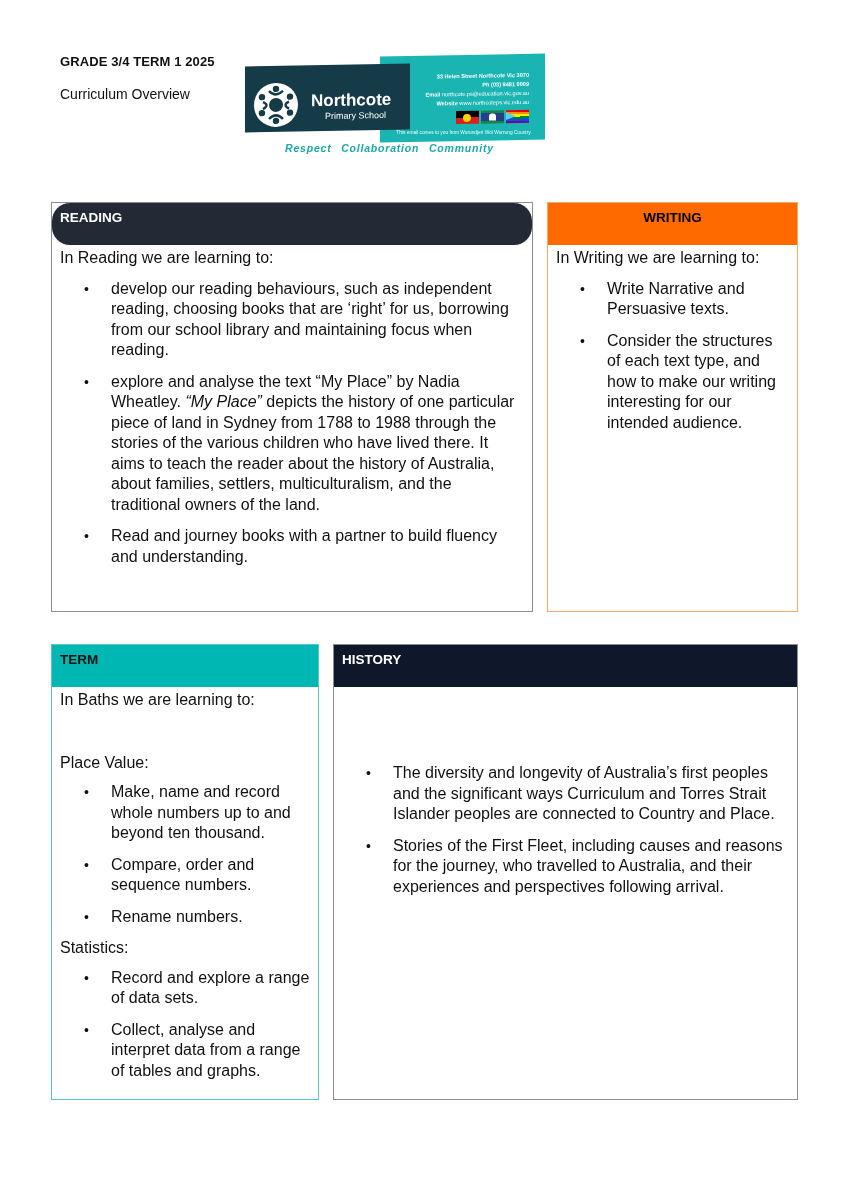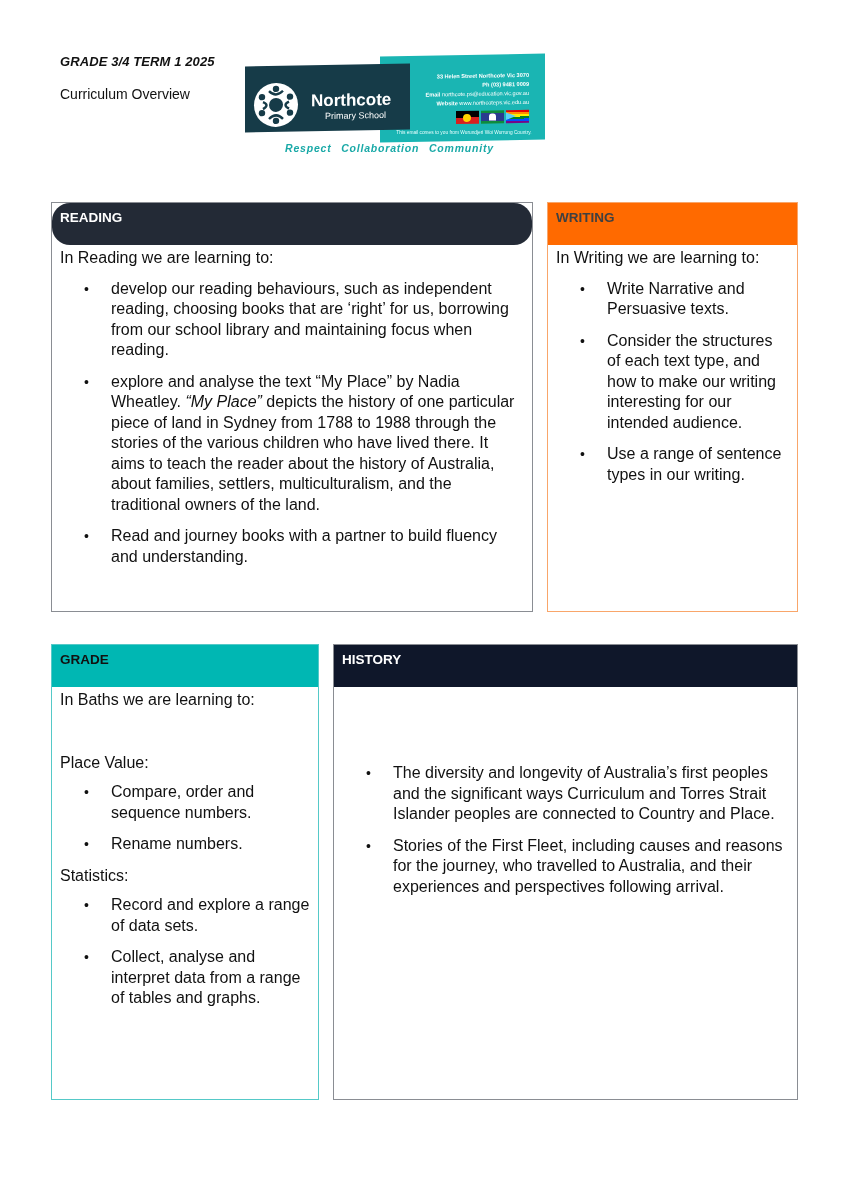--- a/index.html
+++ b/index.html
@@ -1,19 +1,19 @@
 <!DOCTYPE html>
 <html><head>
 <meta charset="utf-8">
 <style>
   html, body { margin: 0; padding: 0; background: #ffffff; }
   body { width: 849px; height: 1200px; position: relative; overflow: hidden;
          font-family: "Liberation Sans", "DejaVu Sans", sans-serif; color: #111; }
 
-  .doc-title { position: absolute; left: 60px; top: 54px; font-size: 13px; font-weight: bold; letter-spacing: 0.1px; font-style: italic; }
+  .doc-title { position: absolute; left: 60px; top: 54px; font-size: 13px; font-weight: bold; letter-spacing: 0.1px; }
   .doc-subtitle { position: absolute; left: 60px; top: 86px; font-size: 14px; }
 
   
   .logo { position: absolute; left: 245px; top: 55px; width: 302px; height: 100px; }
   .logo-teal { position: absolute; left: 135px; top: 0; width: 165px; height: 86px; background: #1ab5b3; transform: skewY(-1deg); }
   .logo-dark { position: absolute; left: 0; top: 10px; width: 165px; height: 66px; background: #163b48; transform: skewY(-1deg); }
   .logo-emblem { position: absolute; left: 8px; top: 16px; width: 46px; height: 46px; }
   .logo-name { position: absolute; left: 66px; top: 26px; color: #fff; font-weight: bold; font-size: 17px; }
   .logo-sub { position: absolute; left: 80px; top: 46px; color: #fff; font-size: 9px; }
   .logo-info { position: absolute; right: 16px; top: 17px; text-align: right; color: #fff; font-size: 5.6px; line-height: 9px; }
@@ -35,21 +35,21 @@
   .panel-body { padding: 3px 8px; font-size: 16px; line-height: 20.5px; }
   .panel-body p { margin: 0; }
   .panel-body ul { margin: 10px 0 0 0; padding-left: 51px; list-style: none; }
   .panel-body li { position: relative; margin-bottom: 11px; }
   .panel-body li::before { content: "•"; position: absolute; left: -27px; top: 0; font-size: 14px; }
   .italic { font-style: italic; }
 
   #reading { left: 51px; top: 202px; width: 482px; height: 410px; border: 1.5px solid #8a8d93; }
   #reading .panel-head { background: #232a36; color: #fff; border-radius: 18px; }
   #writing { left: 547px; top: 202px; width: 251px; height: 410px; border: 1.5px solid #f9a66a; }
-  #writing .panel-head { background: #ff6a00; color: #404040; }
+  #writing .panel-head { background: #ff6a00; color: #000000; text-align: center; }
   #writing .panel-body ul { padding-left: 51px; }
   #maths { left: 51px; top: 644px; width: 268px; height: 456px; border: 1.5px solid #55c9c8; }
   #maths .panel-head { background: #00b7b3; color: #111; }
   #history { left: 333px; top: 644px; width: 465px; height: 456px; border: 1.5px solid #8a8d93; }
   #history .panel-head { background: #0f172a; color: #fff; }
   .spacer { height: 42px; }
   .spacer-lg { height: 63px; }
   #maths ul { margin-top: 9px; }
 </style>
 </head>
@@ -110,32 +110,32 @@
   </div>
 </section>
 
 <section class="panel" id="writing">
   <div class="panel-head">WRITING</div>
   <div class="panel-body">
     <p>In Writing we are learning to:</p>
     <ul>
       <li>Write Narrative and Persuasive texts.</li>
       <li>Consider  the structures of each text type, and how to make our writing interesting for our intended audience.</li>
-      <li>Use a range of sentence types in our writing.</li>
     </ul>
   </div>
 </section>
 
 <section class="panel" id="maths">
-  <div class="panel-head">GRADE</div>
+  <div class="panel-head">TERM</div>
   <div class="panel-body">
     <p>In Baths we are learning to:</p>
     <div class="spacer"></div>
     <p>Place Value:</p>
     <ul>
+      <li>Make, name and record whole numbers up to and beyond ten thousand.</li>
       <li>Compare, order and sequence numbers.</li>
       <li>Rename numbers.</li>
     </ul>
     <p>Statistics:</p>
     <ul>
       <li>Record and explore a range of data sets.</li>
       <li>Collect, analyse and interpret data from a range of tables and graphs.</li>
     </ul>
   </div>
 </section>

